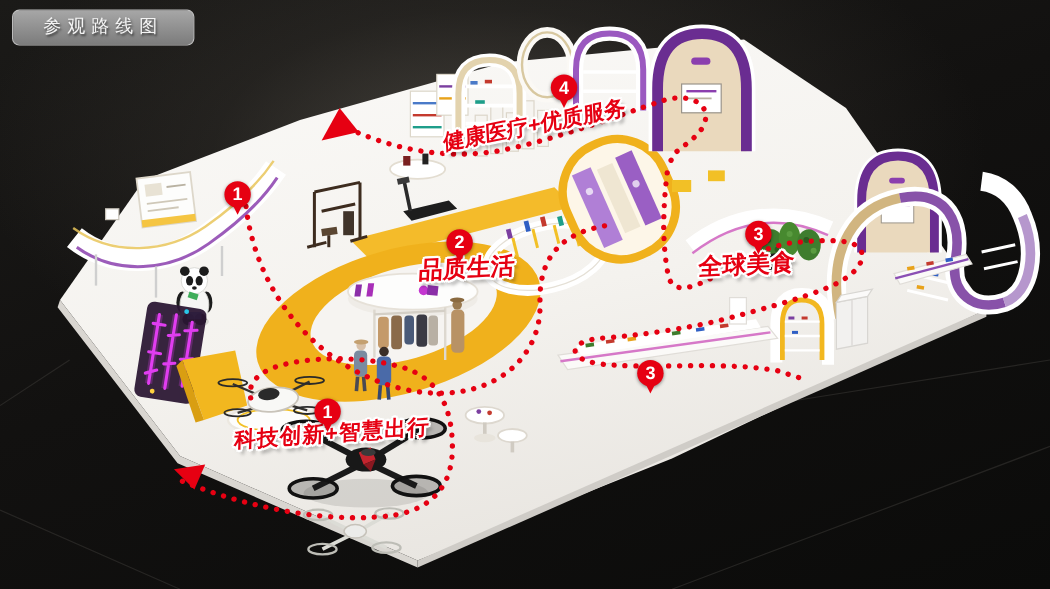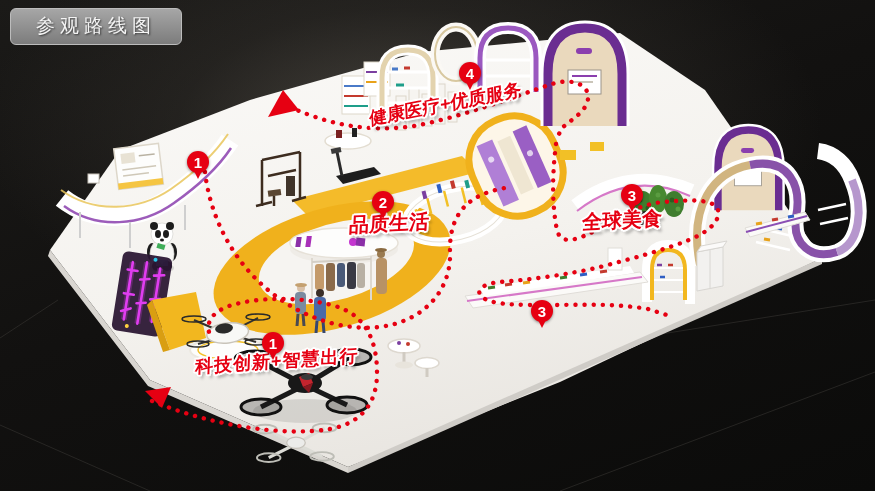--- a/index.html
+++ b/index.html
@@ -8,21 +8,21 @@
     font-family:"Liberation Sans","DejaVu Sans",sans-serif;
     background:
       radial-gradient(ellipse 560px 300px at 46% 26%, rgba(150,142,128,.38) 0%, rgba(70,66,60,.28) 40%, rgba(0,0,0,0) 75%),
       linear-gradient(160deg,#1b1a18 0%,#121110 45%,#0b0b0a 100%);
   }
   .scene-svg{position:absolute;left:0;top:0;}
   .title-badge{
     position:absolute;left:10px;top:8px;padding:4px 25px 5px 25px;
     background:linear-gradient(180deg,#a6a6a6,#7c7c7c);
     border:1px solid #bcbcbc;border-radius:6px;
-    color:#f4f4f4;font-size:19px;letter-spacing:5px;font-weight:500;
+    color:#f4f4f4;font-size:15px;letter-spacing:5px;font-weight:500;
     text-shadow:1px 1px 2px rgba(0,0,0,.6);
   }
   .zone-label{
     position:absolute;font-weight:900;color:#e60012;white-space:nowrap;
     text-shadow:
       2px 0 0 #fff,-2px 0 0 #fff,0 2px 0 #fff,0 -2px 0 #fff,
       1.5px 1.5px 0 #fff,-1.5px 1.5px 0 #fff,1.5px -1.5px 0 #fff,-1.5px -1.5px 0 #fff,
       3px 4px 3px rgba(0,0,0,.35);
   }
   .zl-health{left:368px;top:92px;font-size:18px;transform:rotate(-11deg) skewX(-8deg);}

